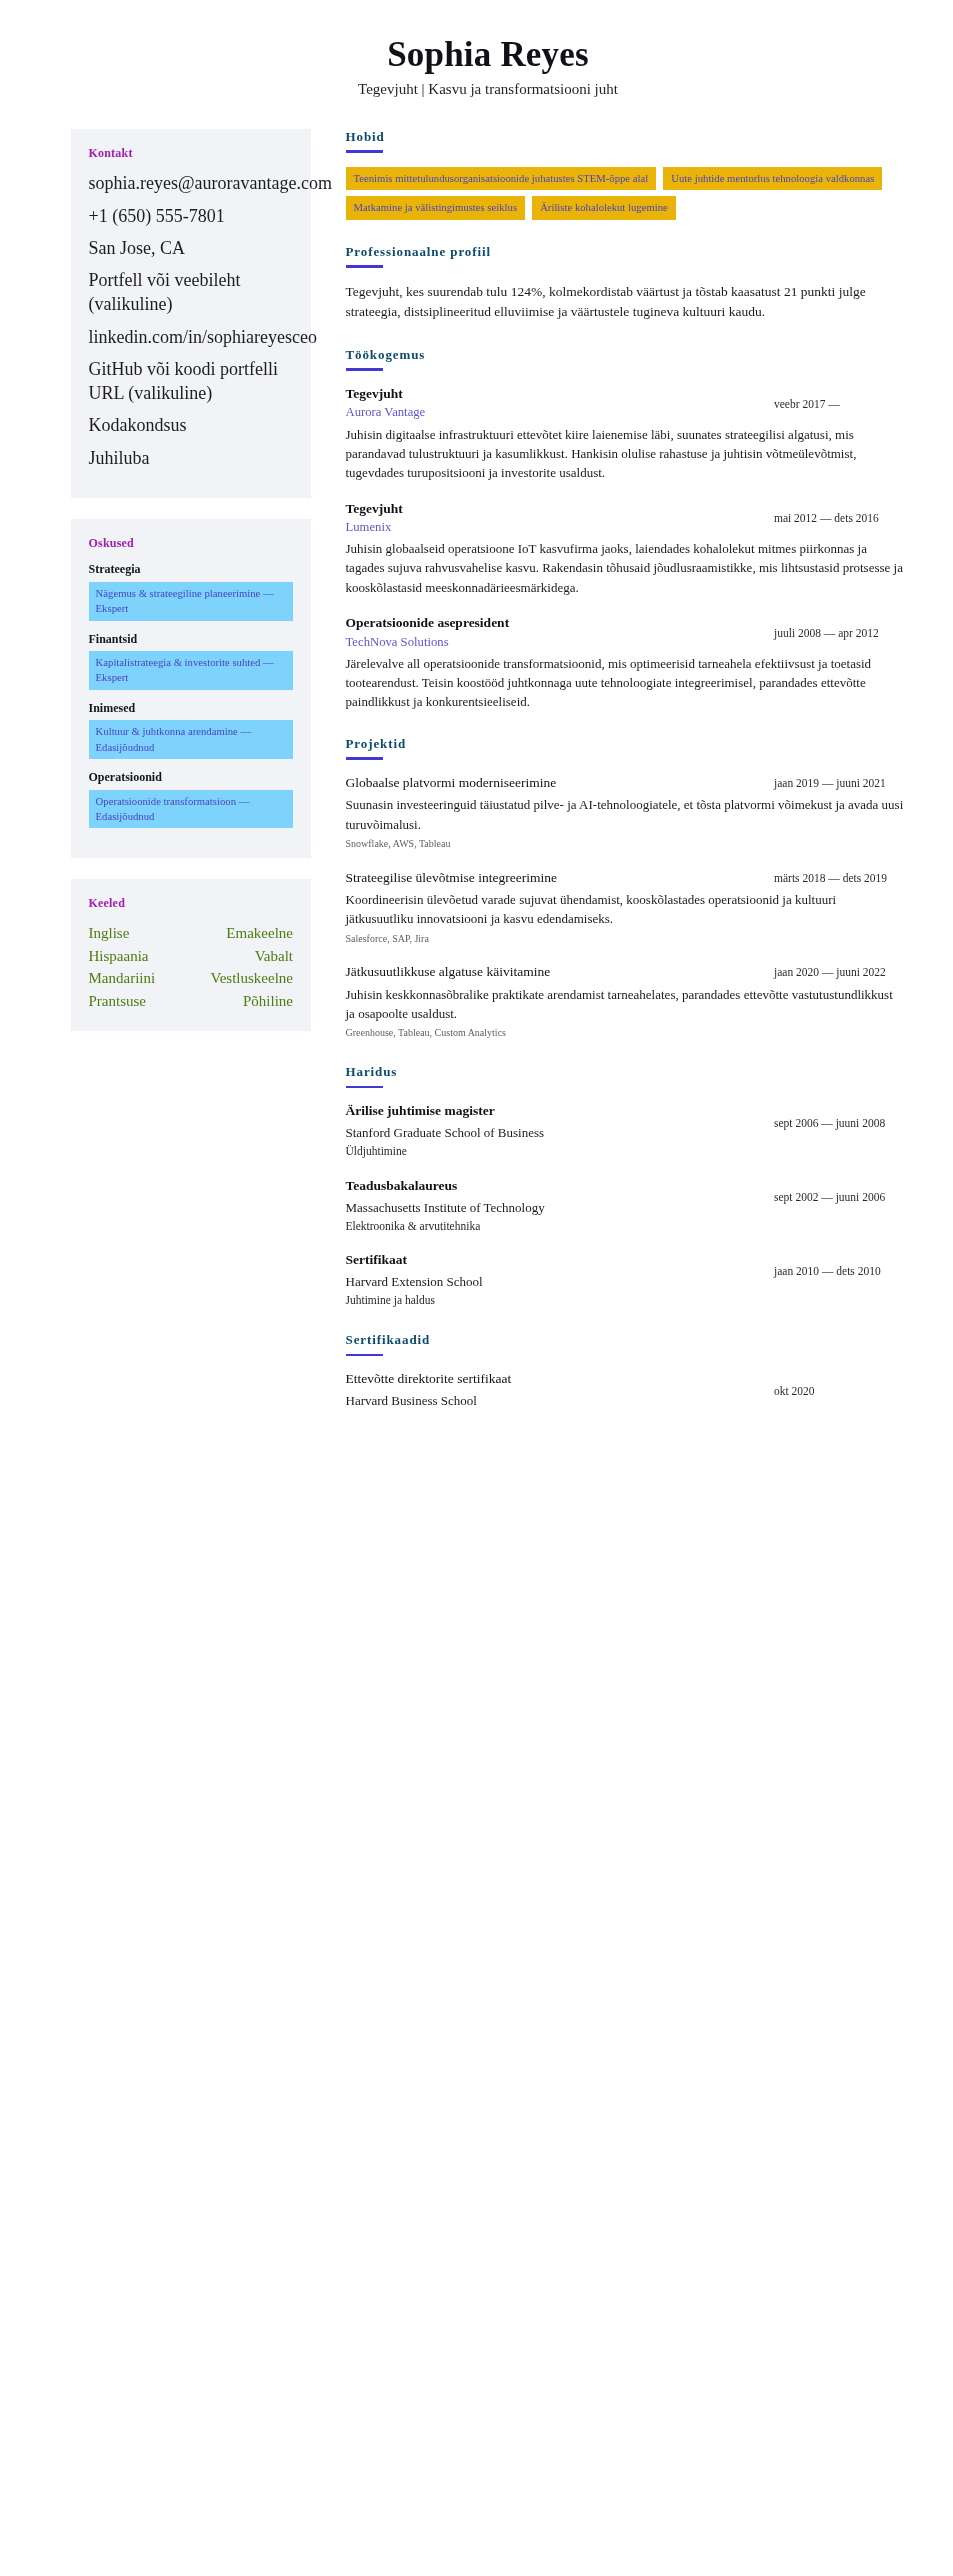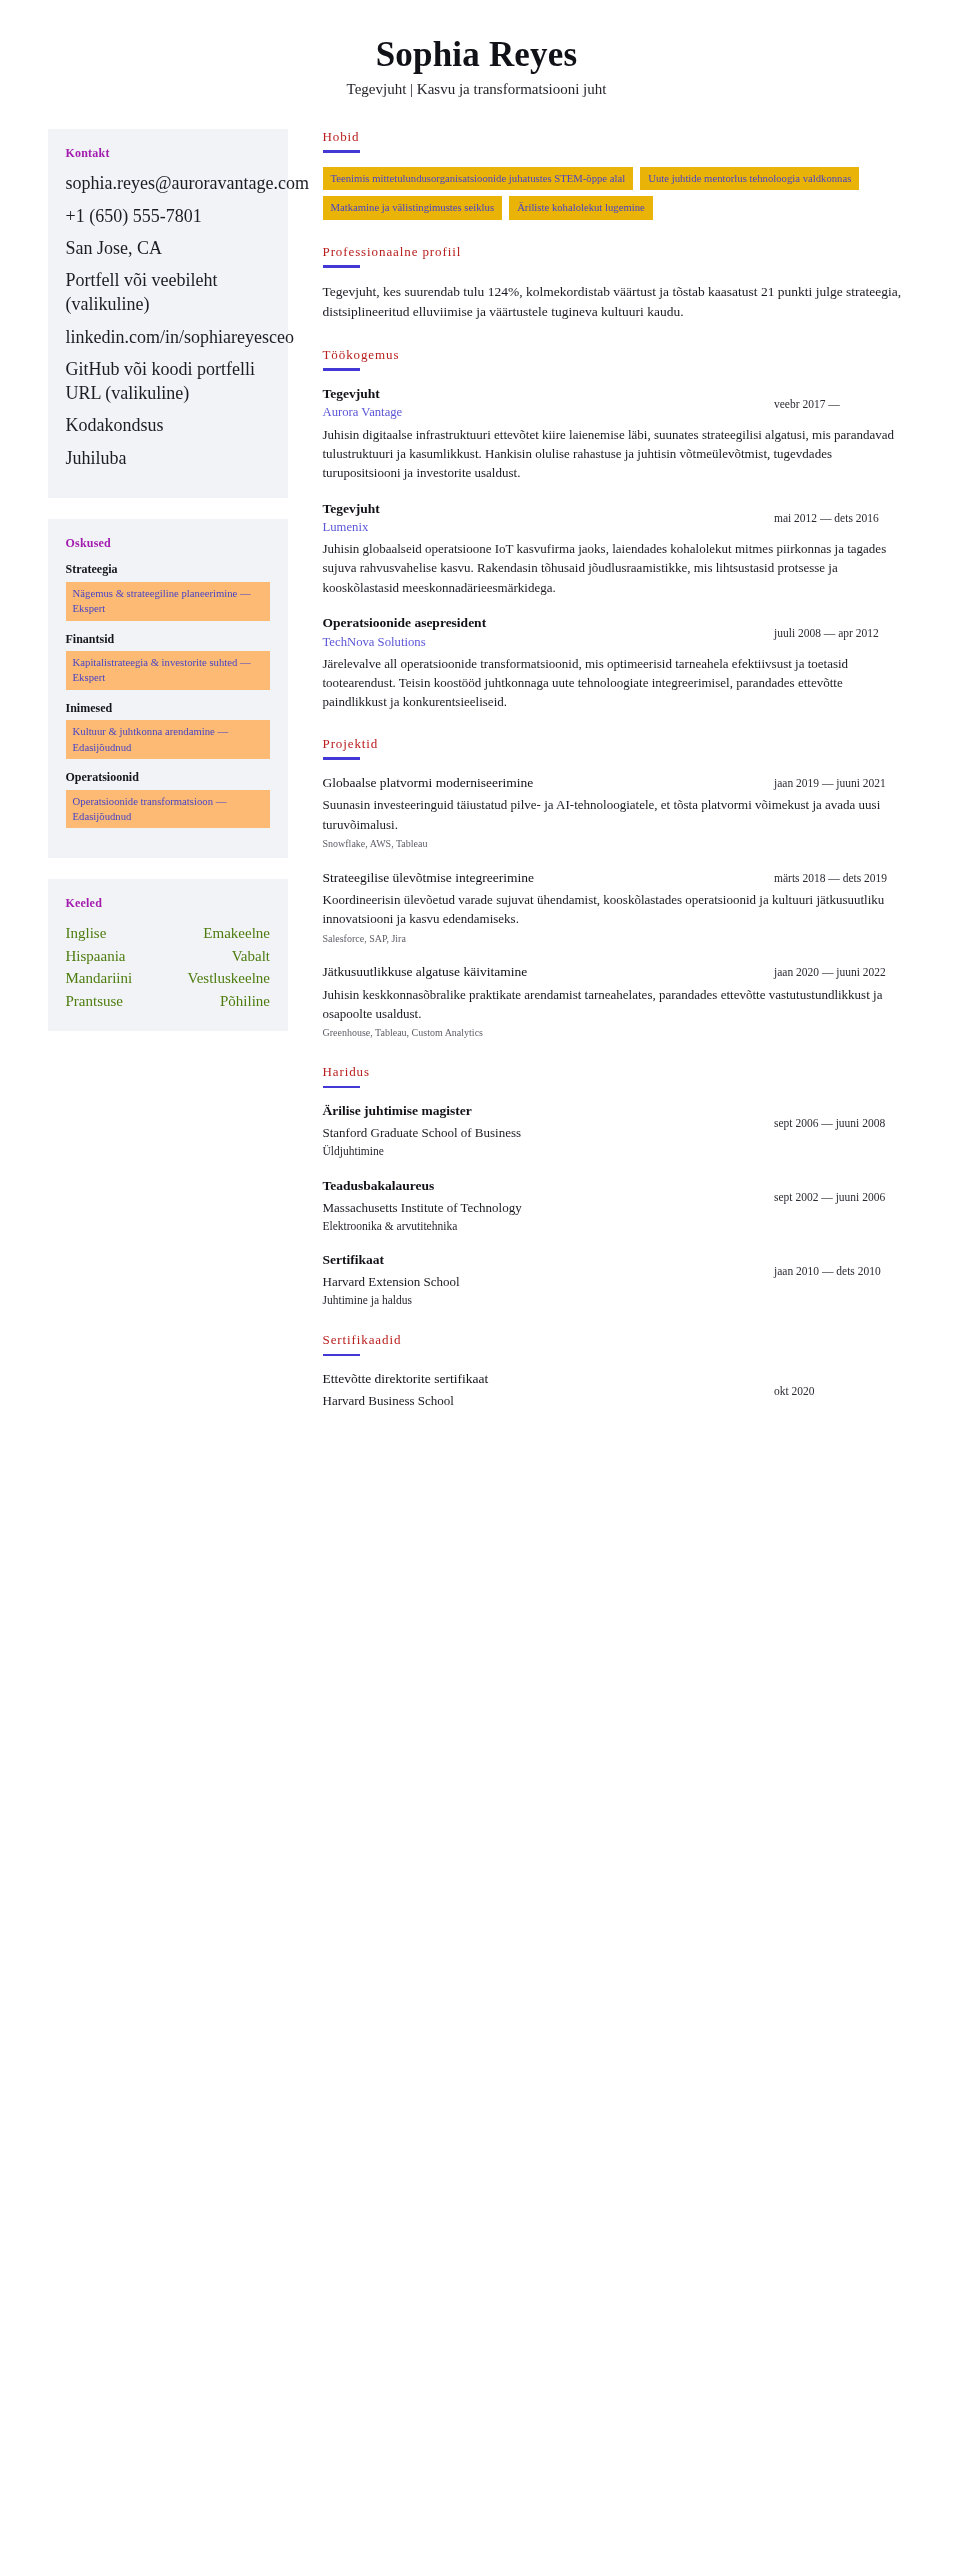--- a/index.html
+++ b/index.html
@@ -3,21 +3,21 @@
 <meta charset="utf-8">
 <style>
   * { box-sizing: border-box; }
   html, body { margin:0; padding:0; }
   body {
     width:953px;
     background:#ffffff;
     font-family:"Liberation Serif","DejaVu Serif",serif;
     color:#1a1a1a;
   }
-  .page { width:953px; padding:37px 48px 32px 48px; }
+  .page { width:953px; padding:37px 48px 32px 71px; }
 
   
   .header { text-align:center; margin-bottom:29px; }
   .name {
     font-size:35px; font-weight:bold; letter-spacing:0.2px;
     color:#111118; margin:0 0 6.4px 0; line-height:1.05;
   }
   .headline { font-size:15px; color:#23232b; font-weight:normal; line-height:1.3; }
 
   
@@ -41,39 +41,39 @@
   }
   .contact-line.wrap { white-space:normal; }
 
   .skill-group { margin-bottom:11px; }
   .skill-group-name {
     font-size:12px; font-weight:bold; color:#15151c;
     margin:0 0 4.8px 0;
   }
   .skill-pill {
     display:block;
-    background:#fdba74;
+    background:#7dd3fc;
     color:#4945c4;
     font-size:10.7px;
     line-height:1.42;
     padding:4px 7.1px;
     margin-bottom:3.2px;
   }
 
   .lang-row {
     display:flex; justify-content:space-between; align-items:baseline;
     font-size:15px; color:#4d7c0f; line-height:1.5; gap:8px;
   }
   .lang-name { white-space:nowrap; }
   .lang-level { white-space:nowrap; text-align:right; }
 
   
   .section { margin-bottom:24px; }
   .section-title {
-    font-size:13px; font-weight:normal; color:#b91c1c;
+    font-size:13px; font-weight:bold; color:#0c4a6e;
     letter-spacing:0.9px; margin:0 0 5.6px 0;
   }
   .section-rule { width:37px; height:2.4px; background:#4338d6; margin-bottom:14.3px; }
 
   .tag-wrap { display:flex; flex-wrap:wrap; gap:5.6px 7.1px; }
   .tag {
     background:#eab308; color:#4945c4;
     font-size:10.7px; line-height:1.3;
     padding:4.8px 8px; white-space:nowrap;
   }

